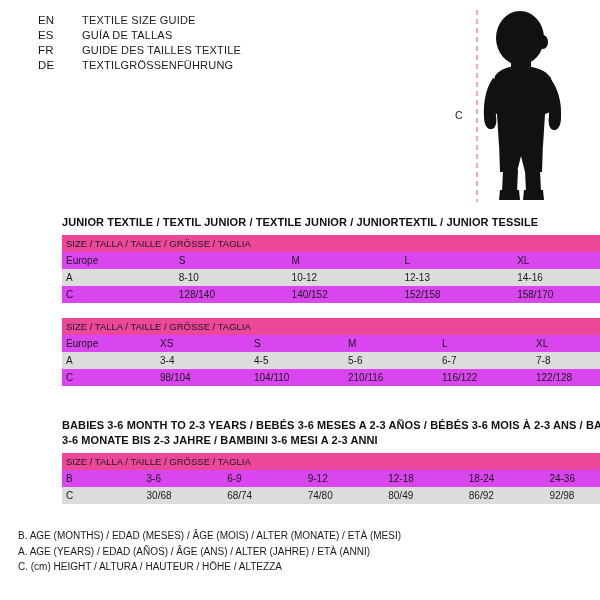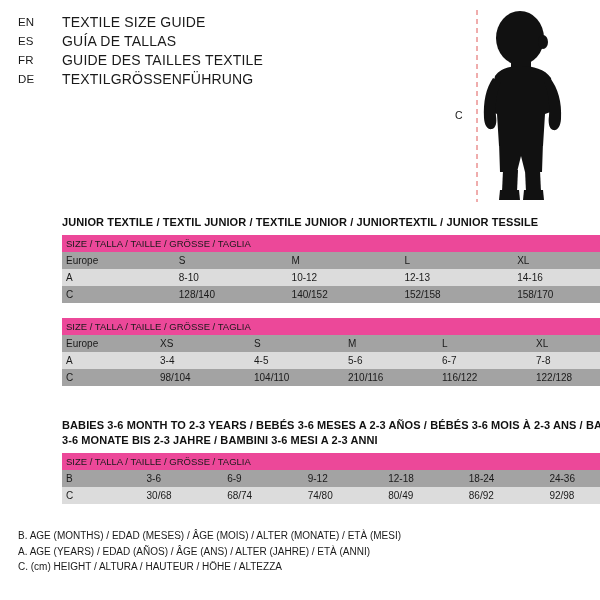--- a/index.html
+++ b/index.html
@@ -24,32 +24,33 @@
 
   
   .header {
     position: absolute;
     top: 14px;
     left: 18px;
     width: 420px;
   }
   .header-row {
     display: flex;
-    align-items: center;
+    align-items: flex-end;
     margin-bottom: 3px;
+    margin-left: 20px;
   }
   .lang-code {
     width: 44px;
     font-size: 11.5px;
     font-weight: normal;
     letter-spacing: 0.2px;
     color: #1a1a1a;
   }
   .lang-title {
-    font-size: 14px;
+    font-size: 11px;
     letter-spacing: 0.2px;
     color: #1a1a1a;
   }
 
   
   .figure {
     position: absolute;
     top: 6px;
     left: 455px;
     width: 135px;
@@ -95,21 +96,21 @@
   tr.head-row td {
     background: #ec4899;
     font-size: 9.5px;
     color: #1a1a1a;
     padding: 3px 0 3px 4px;
   }
   tr.shade td {
     background: #dcdcdc;
   }
   tr.plain td {
-    background: #a3a3a3;
+    background: #d946ef;
   }
   .col-label {
     width: 88px;
   }
 
   
   .footnotes {
     position: absolute;
     left: 18px;
     top: 528px;

